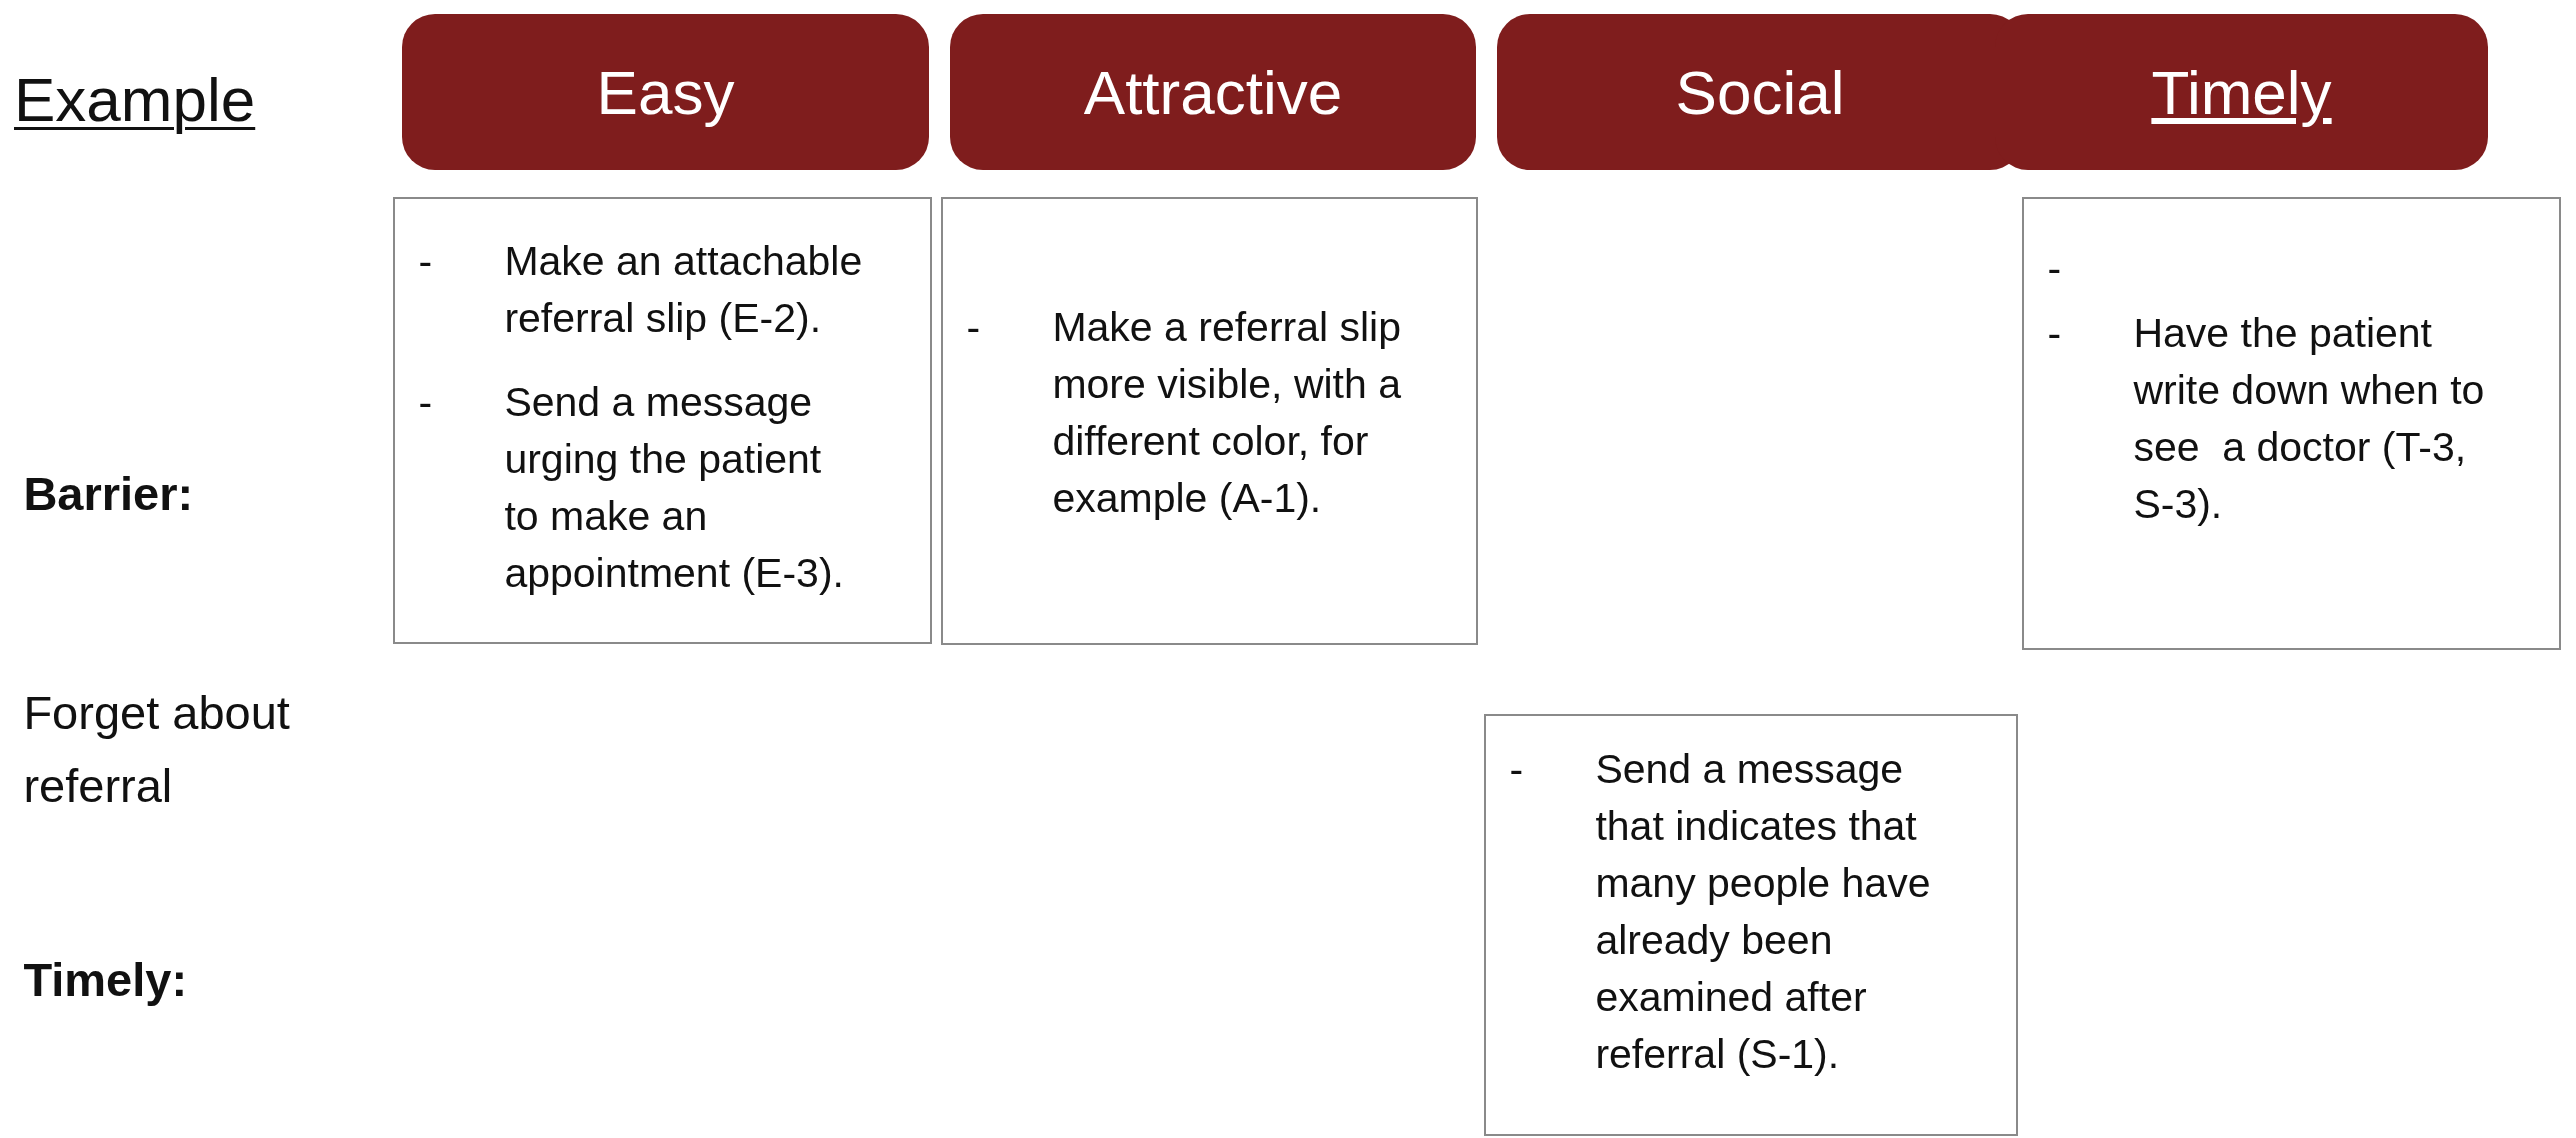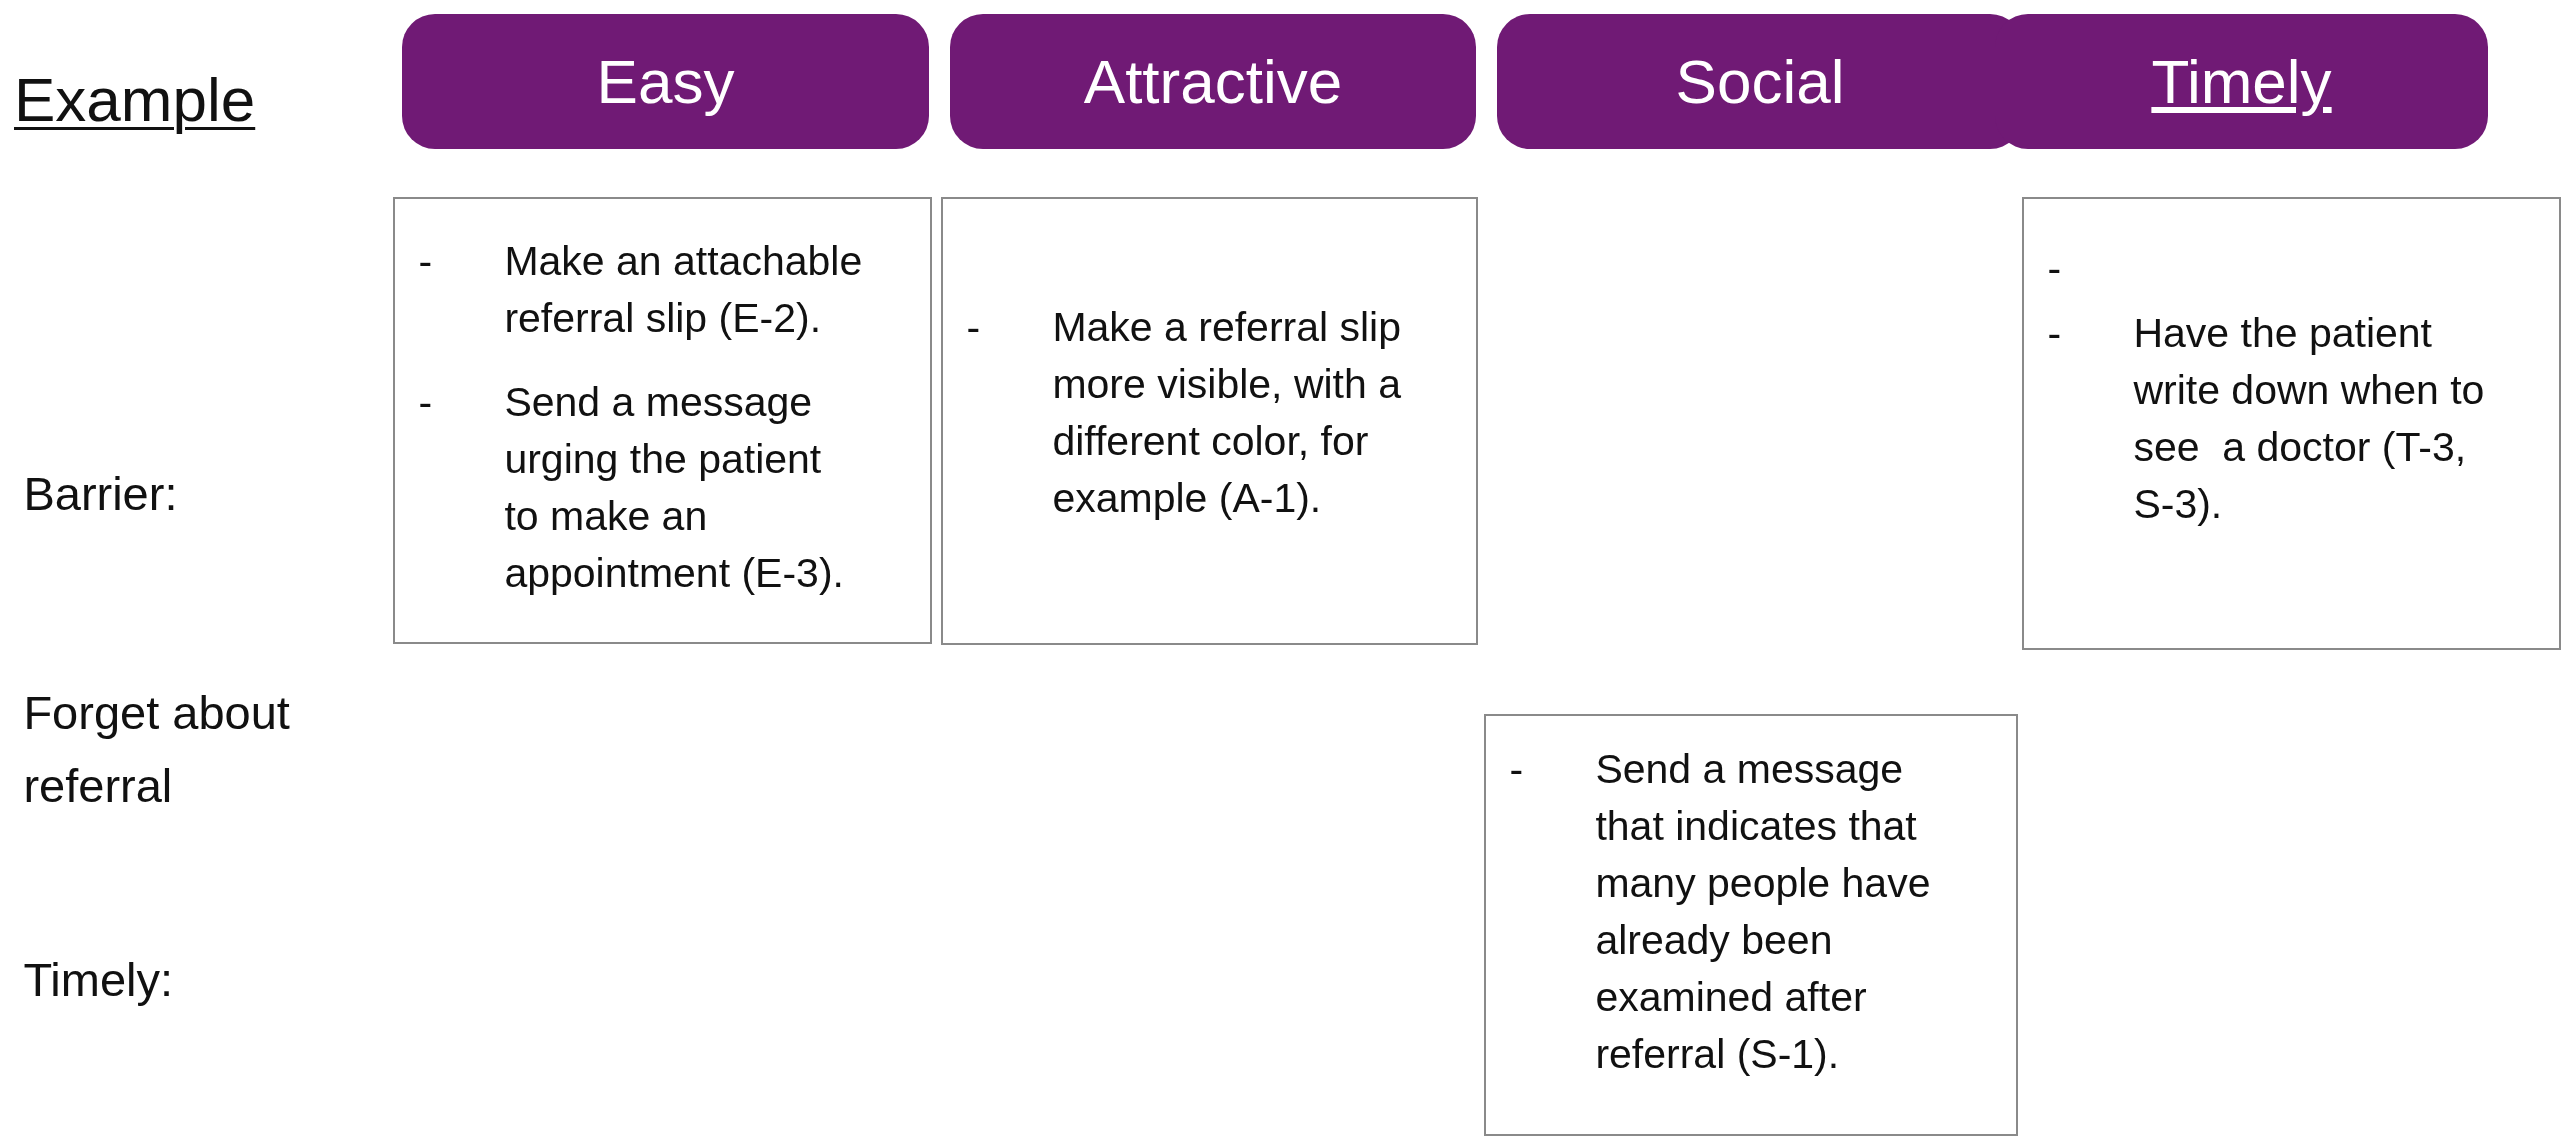--- a/index.html
+++ b/index.html
@@ -22,22 +22,22 @@
     line-height: 1.1;
     text-decoration: underline;
     text-decoration-thickness: 3.1px;
     text-underline-offset: 6.2px;
   }
 
   
   .colheader {
     position: absolute;
     top: 14px;
-    height: 135px;
-    background: #701a75;
+    height: 156px;
+    background: #7f1d1d;
     border-radius: 33px;
     display: flex;
     align-items: center;
     justify-content: center;
     color: #ffffff;
     font-size: 62px;
   }
   .colheader.easy       { left: 402px;  width: 527px; }
   .colheader.attractive { left: 950px; width: 526px; }
   .colheader.social     { left: 1497px; width: 526px; }
@@ -78,21 +78,21 @@
   .rowlabel {
     position: absolute;
     left: 23.4px;
     width: 367px;
     font-size: 47px;
     line-height: 73px;
     white-space: pre-wrap;
   }
   .rowlabel.barrier { top: 311px; }
   .rowlabel.enabler { top: 797px; }
-  .rowlabel-title { font-weight: normal; }
+  .rowlabel-title { font-weight: bold; }
 </style>
 </head>
 <body>
 
 <div class="canvas">
 
   <div class="example">Example</div>
 
   <div class="colheader easy">
     <span>Easy</span>

